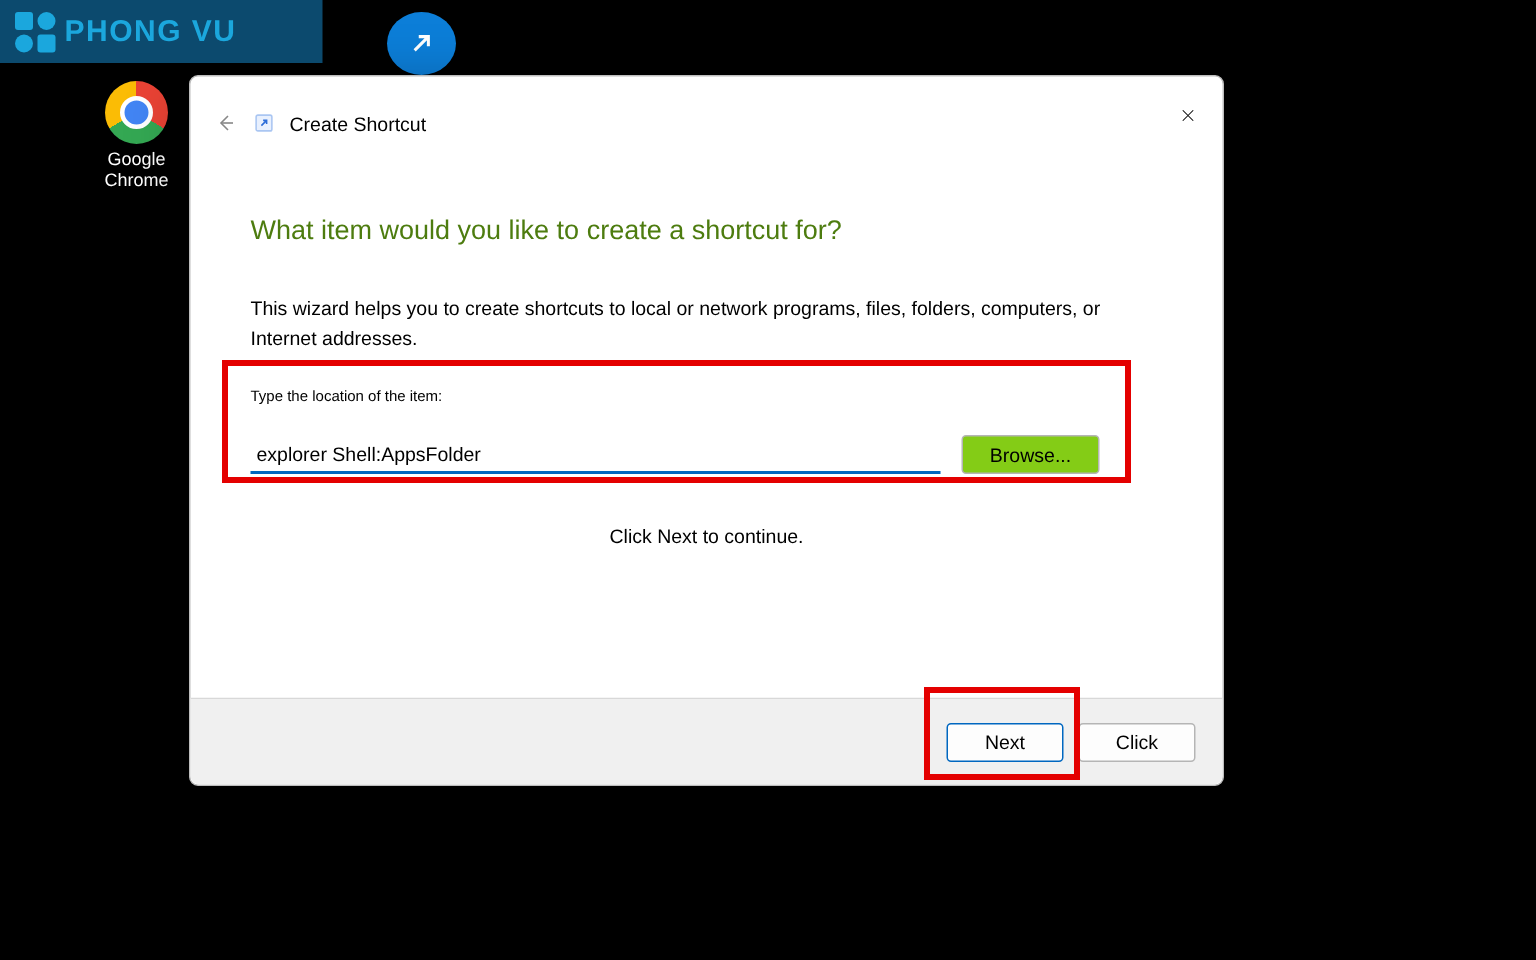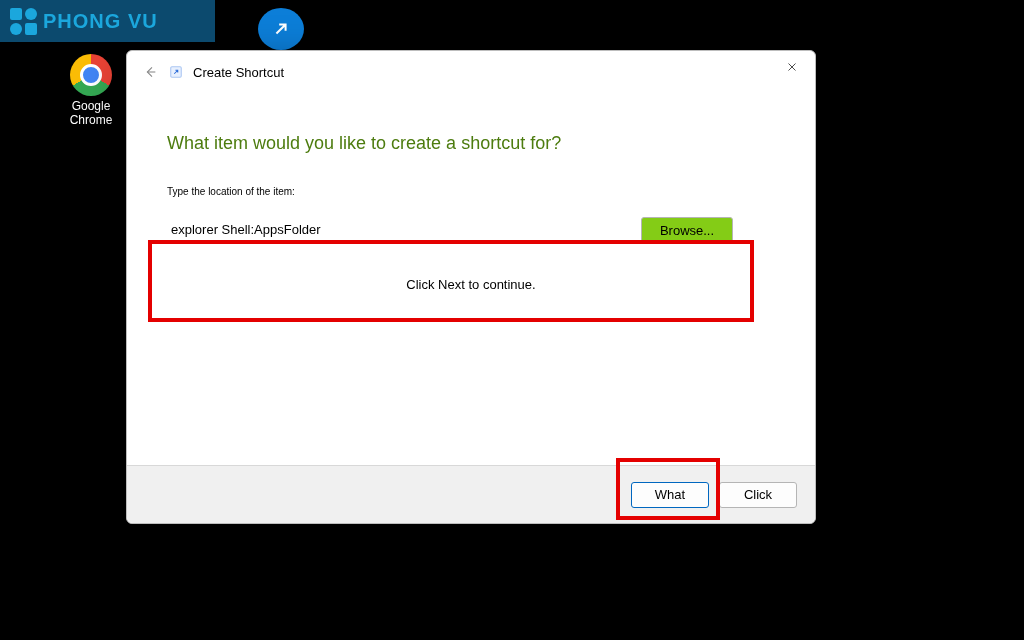--- a/index.html
+++ b/index.html
@@ -105,20 +105,21 @@
       border: 1px solid #bdbdbd;
       border-radius: 6px;
       box-shadow: 0 10px 40px rgba(0,0,0,0.35);
     }
     .dialog-titlebar {
       height: 42px;
       display: flex;
       align-items: center;
       padding: 0 6px 0 12px;
       position: relative;
+      margin-top: 10px;
     }
     .back-arrow {
       width: 22px;
       height: 22px;
       display: flex;
       align-items: center;
       justify-content: center;
       color: #888;
       margin-right: 6px;
     }
@@ -298,30 +299,31 @@
     <span class="title-text">Create Shortcut</span>
     <span class="close-btn">
       <svg viewBox="0 0 24 24" fill="none" stroke="currentColor" stroke-width="1.4">
         <path d="M5 5 L19 19 M19 5 L5 19"></path>
       </svg>
     </span>
   </div>
 
   <div class="dialog-body">
     <div class="heading">What item would you like to create a shortcut for?</div>
+    <div class="wizard-text">This wizard helps you to create shortcuts to local or network programs, files, folders, computers, or Internet addresses.</div>
 
     <div class="input-label">Type the location of the item:</div>
     <div class="input-row">
       <input type="text" class="loc-input" value="explorer Shell:AppsFolder" style="">
       <button class="browse-btn">Browse...</button>
     </div>
 
     <div class="continue-text">Click Next to continue.</div>
   </div>
 
   <div class="dialog-footer">
-    <button class="dlg-btn primary">What</button>
+    <button class="dlg-btn primary">Next</button>
     <button class="dlg-btn">Click</button>
   </div>
 </div>
 
 <div class="highlight-box-1"></div>
 <div class="highlight-box-2"></div>
 
 </body></html>

